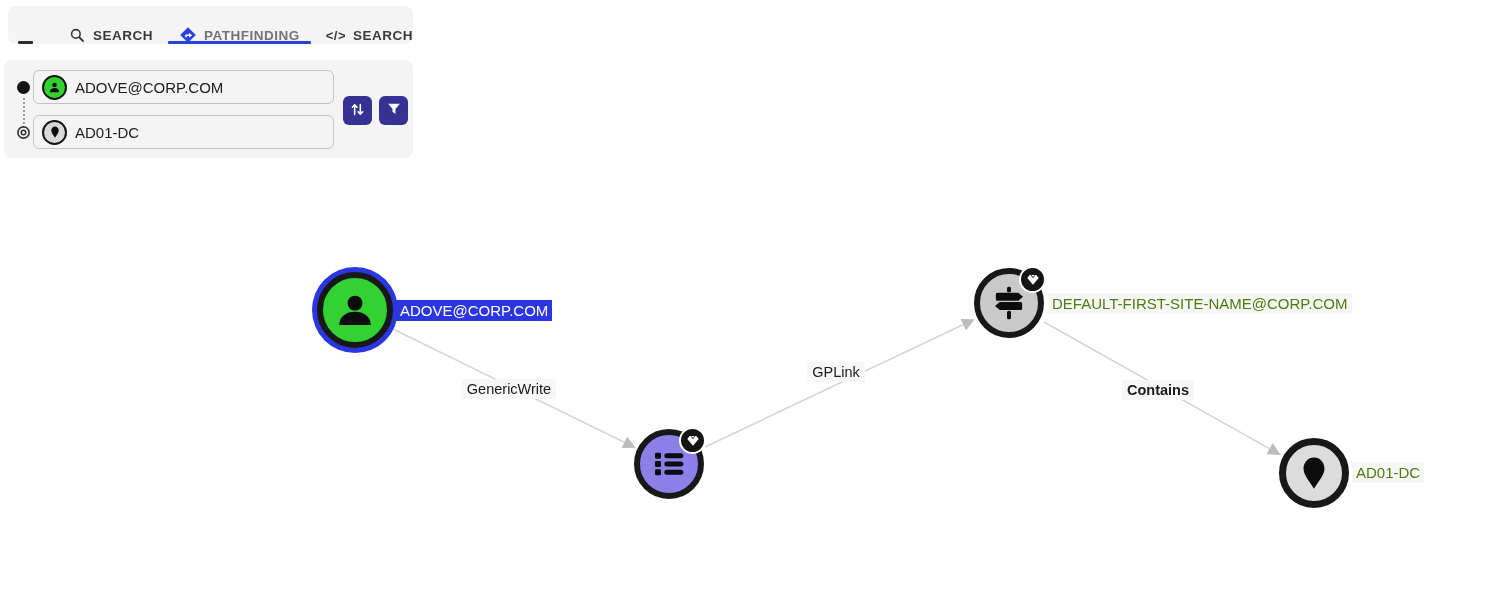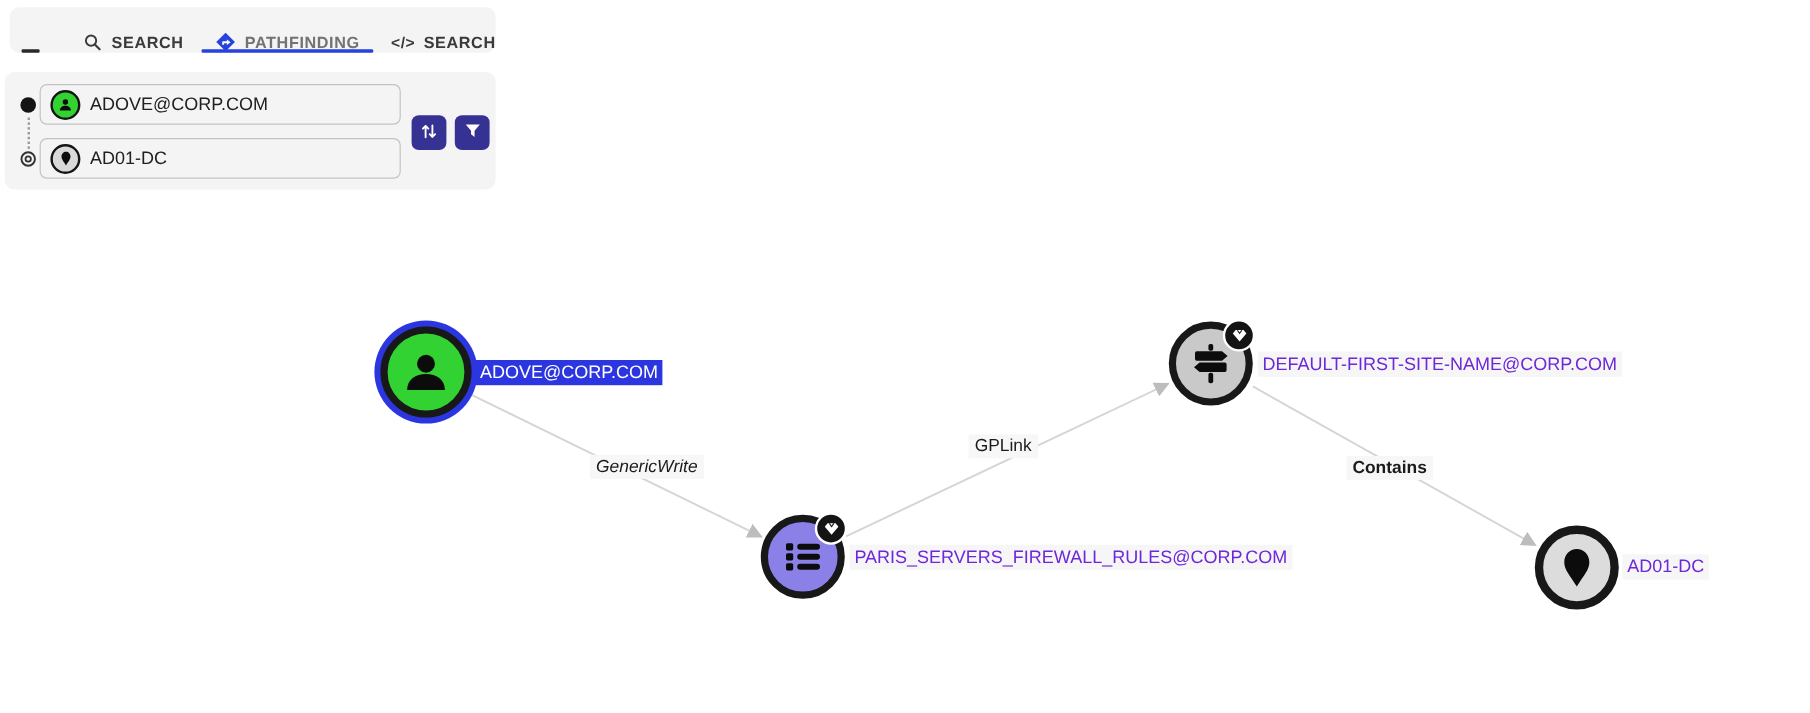--- a/index.html
+++ b/index.html
@@ -79,35 +79,35 @@
   .n-site { left:974px; top:268px; width:70px; height:70px; background:#c9c9c9; }
   .n-dc   { left:1279px; top:438px; width:70px; height:70px; background:#dcdcdc; border-width:7px; }
 
   .badge {
     position:absolute; top:-8px; right:-8px; width:27px; height:27px;
     background:#141414; border:2px solid #ffffff; border-radius:50%;
     display:flex; align-items:center; justify-content:center;
   }
 
   .nlabel {
-    position:absolute; font-size:15px; color:#6d28d9;
+    position:absolute; font-size:15px; color:#4d7c0f;
     background:#f6f6f6; padding:2px 4px; white-space:nowrap; cursor:pointer;
   }
   .nlabel.selected { background:#2b36e0; color:#ffffff; }
   .lbl-user { left:396px; top:300px; }
   .lbl-gpo  { left:708px; top:454px; }
   .lbl-site { left:1048px; top:293px; }
   .lbl-dc   { left:1352px; top:462px; }
 
   .elabel {
     position:absolute; transform:translate(-50%,-50%);
     font-size:14.5px; color:#1b1b1b; background:#f7f7f7; padding:2px 5px;
     white-space:nowrap; cursor:pointer;
   }
-  .el-1 { left:539px; top:389px;font-style:italic; }
+  .el-1 { left:509px; top:389px; }
   .el-2 { left:836px; top:372px; }
   .el-3 { left:1158px; top:390px;font-weight:bold; }
 </style>
 </head>
 <body>
 
 <div class="topbar">
   <button class="min-btn">
     <span class="min-bar"></span>
   </button>
@@ -220,21 +220,20 @@
     </span>
     <span class="badge">
       <span>
         <svg width="16" height="16" viewBox="0 0 24 24">
           <path d="M7 4.5 h10 L20.5 9 12 19 3.5 9 Z" fill="#ffffff"></path>
           <path d="M9.2 4.8 L12 8.6 L14.8 4.8" fill="none" stroke="#141414" stroke-width="1.4"></path>
         </svg>
       </span>
     </span>
   </div>
-  <div class="nlabel lbl-gpo">PARIS_SERVERS_FIREWALL_RULES@CORP.COM</div>
 
   <div class="gnode n-site">
     <span>
       <svg width="40" height="40" viewBox="0 0 24 24" fill="#0c0c0c">
         <rect x="10.8" y="2.2" width="2.4" height="3.4" rx="0.9"></rect>
         <path d="M5 5.8 h12.6 l2.8 2.4 -2.8 2.4 H5 a0.9 0.9 0 0 1 -0.9 -0.9 V6.7 A0.9 0.9 0 0 1 5 5.8 Z"></path>
         <path d="M19 11.4 H6.4 L3.6 13.8 6.4 16.2 H19 a0.9 0.9 0 0 0 0.9 -0.9 v-3 a0.9 0.9 0 0 0 -0.9 -0.9 Z"></path>
         <rect x="10.8" y="16.6" width="2.4" height="5.2" rx="1"></rect>
       </svg>
     </span>

